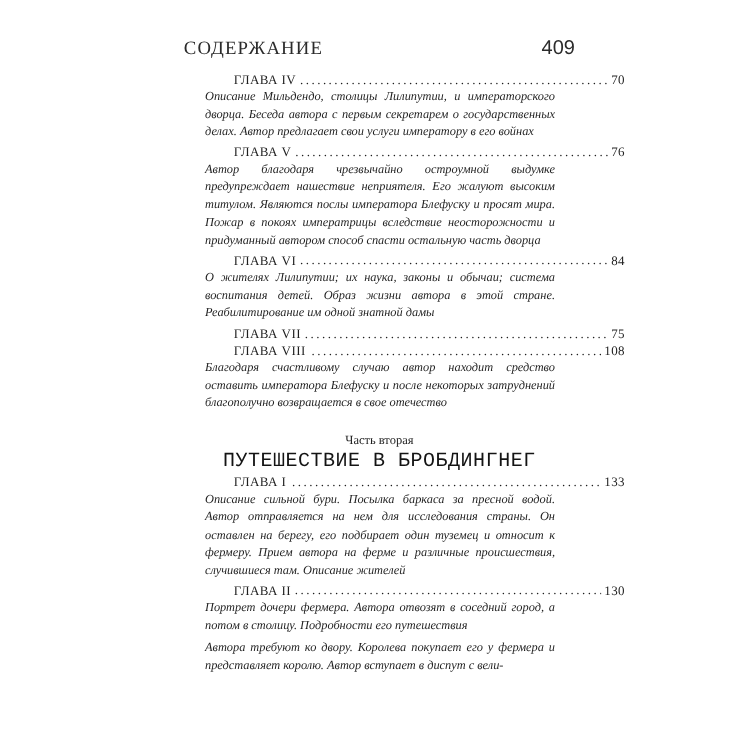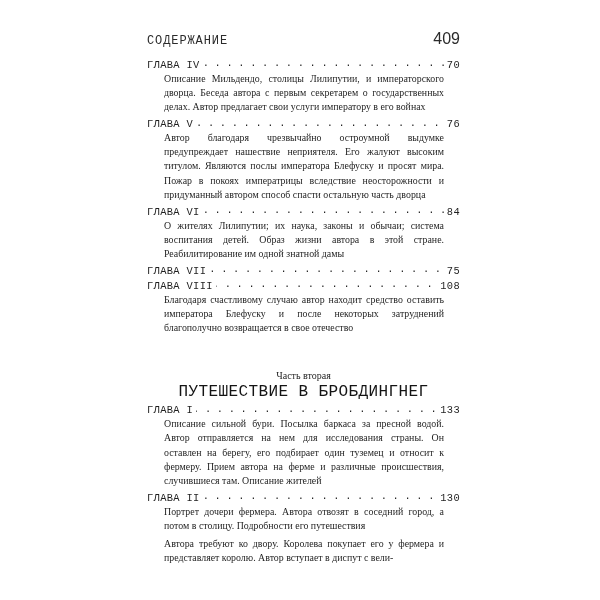--- a/index.html
+++ b/index.html
@@ -28,50 +28,51 @@
   .running-head {
     position: absolute;
     top: 30px;
     left: 147px;
     width: 313px;
     display: flex;
     justify-content: space-between;
     align-items: baseline;
   }
   .running-head-title {
-    font-size: 12px;
+    font-size: 15px;
     letter-spacing: 0.9px;
     color: #2b2b2b;
-    font-family: Liberation Mono, monospace;
+    font-family: Liberation Serif, serif;
     white-space: nowrap;
   }
   .running-head-folio {
     font-size: 16px;
     color: #2b2b2b;
     font-family: "Liberation Sans", "DejaVu Sans", sans-serif;
   }
 
   
   .toc {
     position: absolute;
     top: 56px;
     left: 147px;
     width: 313px;
   }
 
   
   .entry {
     display: flex;
-    align-items: flex-start;
+    align-items: center;
     width: 100%;
     font-size: 10.4px;
     letter-spacing: 0.35px;
     color: #1f1f1f;
-    font-family: Liberation Mono, monospace;
+    font-family: Liberation Serif, serif;
     margin-top: 3px;
+    margin-left: 40px;
   }
   .entry-label {
     white-space: nowrap;
     flex: 0 0 auto;
   }
   .entry-leader {
     flex: 1 1 auto;
     min-width: 6px;
     margin: 0 2px 0 3px;
     position: relative;
@@ -93,35 +94,36 @@
   }
   .entry-page {
     white-space: nowrap;
     flex: 0 0 auto;
     text-align: right;
     font-size: 10.4px;
   }
 
   
   .desc {
+    font-style: italic;
     font-size: 9.9px;
     line-height: 14.1px;
     text-align: justify;
     text-align-last: left;
     margin: 1px 16px 4px 0;
     padding-left: 17px;
     color: #1f1f1f;
     font-family: "Liberation Serif", "DejaVu Serif", serif;
     hyphens: manual;
   }
 
   
   .part {
     text-align: center;
-    margin-top: 34px;
+    margin-top: 16px;
     margin-bottom: 4px;
   }
   .part-label {
     font-size: 10px;
     line-height: 14px;
     color: #1f1f1f;
     font-family: "Liberation Serif", "DejaVu Serif", serif;
   }
   .part-title {
     font-size: 16px;

